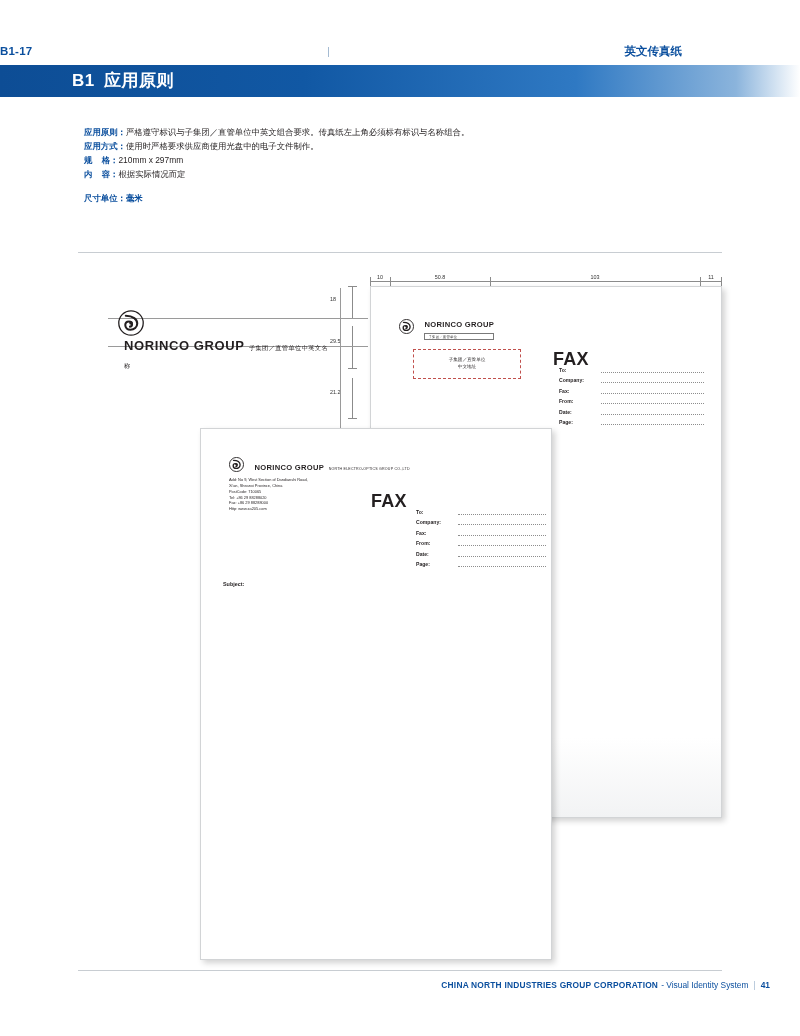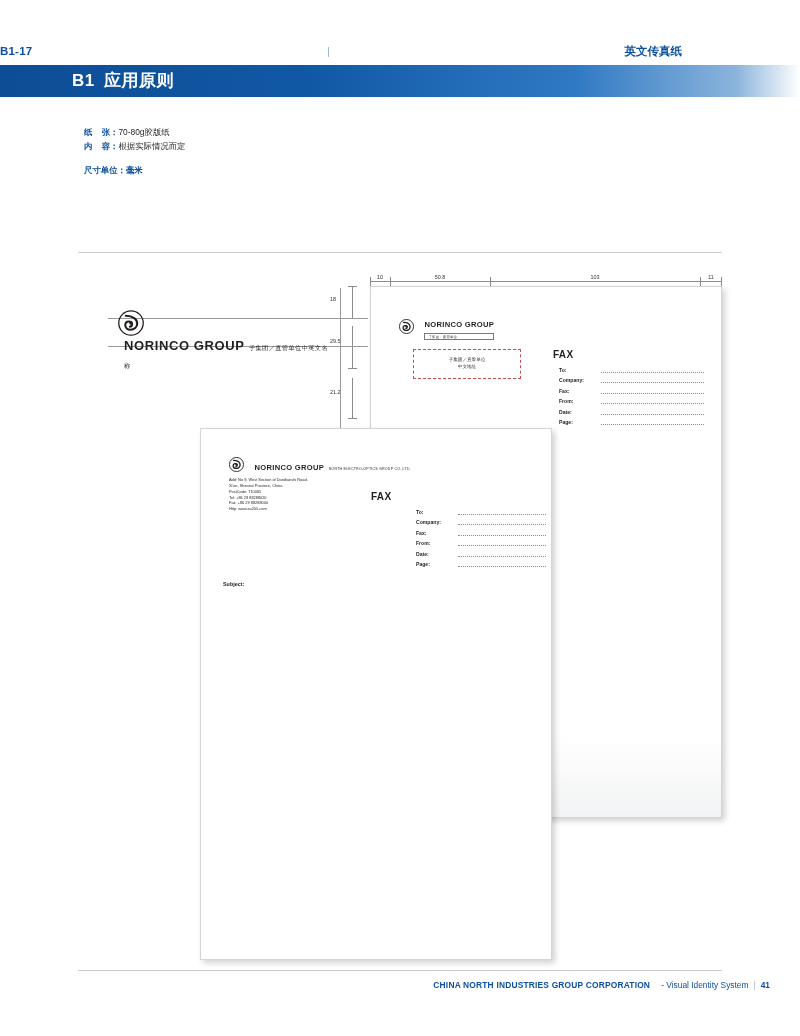--- a/index.html
+++ b/index.html
@@ -201,21 +201,21 @@
   .addr {
     position: absolute;
     left: 28px; top: 48px;
     font-size: 3.9px;
     line-height: 1.5;
     color: #231f20;
   }
 
   .fax-word {
     position: absolute;
-    font-size: 10px;
+    font-size: 18px;
     font-weight: bold;
     color: #231f20;
     letter-spacing: 0.3px;
   }
 
   .fields {
     position: absolute;
     font-size: 5.1px;
     color: #231f20;
   }
@@ -275,43 +275,51 @@
     position: absolute;
     left: 16px; top: 980px;
     width: 800px;
     display: flex;
     align-items: center;
     justify-content: flex-end;
     font-size: 8.4px;
     color: #0b4f9e;
   }
   .footer .corp { font-weight: bold; letter-spacing: 0.2px; }
-  .footer .vis { font-weight: normal; margin-left: 11px; }
+  .footer .vis { font-weight: normal; margin-left: 3px; }
   .footer .bar { color: #9fb6cf; margin: 0 5px; }
   .footer .pg { font-weight: bold; margin-right: 46px; }
 </style>
 </head>
 <body>
 
 <div class="page-header">
   <span class="header-code">B1-17</span>
   <span class="header-sep">|</span>
   <span class="header-title-cn">英文传真纸</span>
 </div>
 
 <div class="blue-band"></div>
 <div class="band-label">
   <span class="b1">B1</span>
   <span class="cn">应用原则</span>
 </div>
 
 <div class="spec">
   <div class="spec-row spec-line">
-    <span class="spec-key">纸    张：</span>
-    <span class="spec-val">70-80g胶版纸</span>
+    <span class="spec-key">应用原则：</span>
+    <span class="spec-val">严格遵守标识与子集团／直管单位中英文组合要求。传真纸左上角必须标有标识与名称组合。</span>
+  </div>
+  <div class="spec-row spec-line">
+    <span class="spec-key">应用方式：</span>
+    <span class="spec-val">使用时严格要求供应商使用光盘中的电子文件制作。</span>
+  </div>
+  <div class="spec-row spec-line">
+    <span class="spec-key">规    格：</span>
+    <span class="spec-val">210mm x 297mm</span>
   </div>
   <div class="spec-row spec-line">
     <span class="spec-key">内    容：</span>
     <span class="spec-val">根据实际情况而定</span>
   </div>
   <div class="spec-unit">尺寸单位：毫米</div>
 </div>
 
 <div class="hr-top"></div>
 

